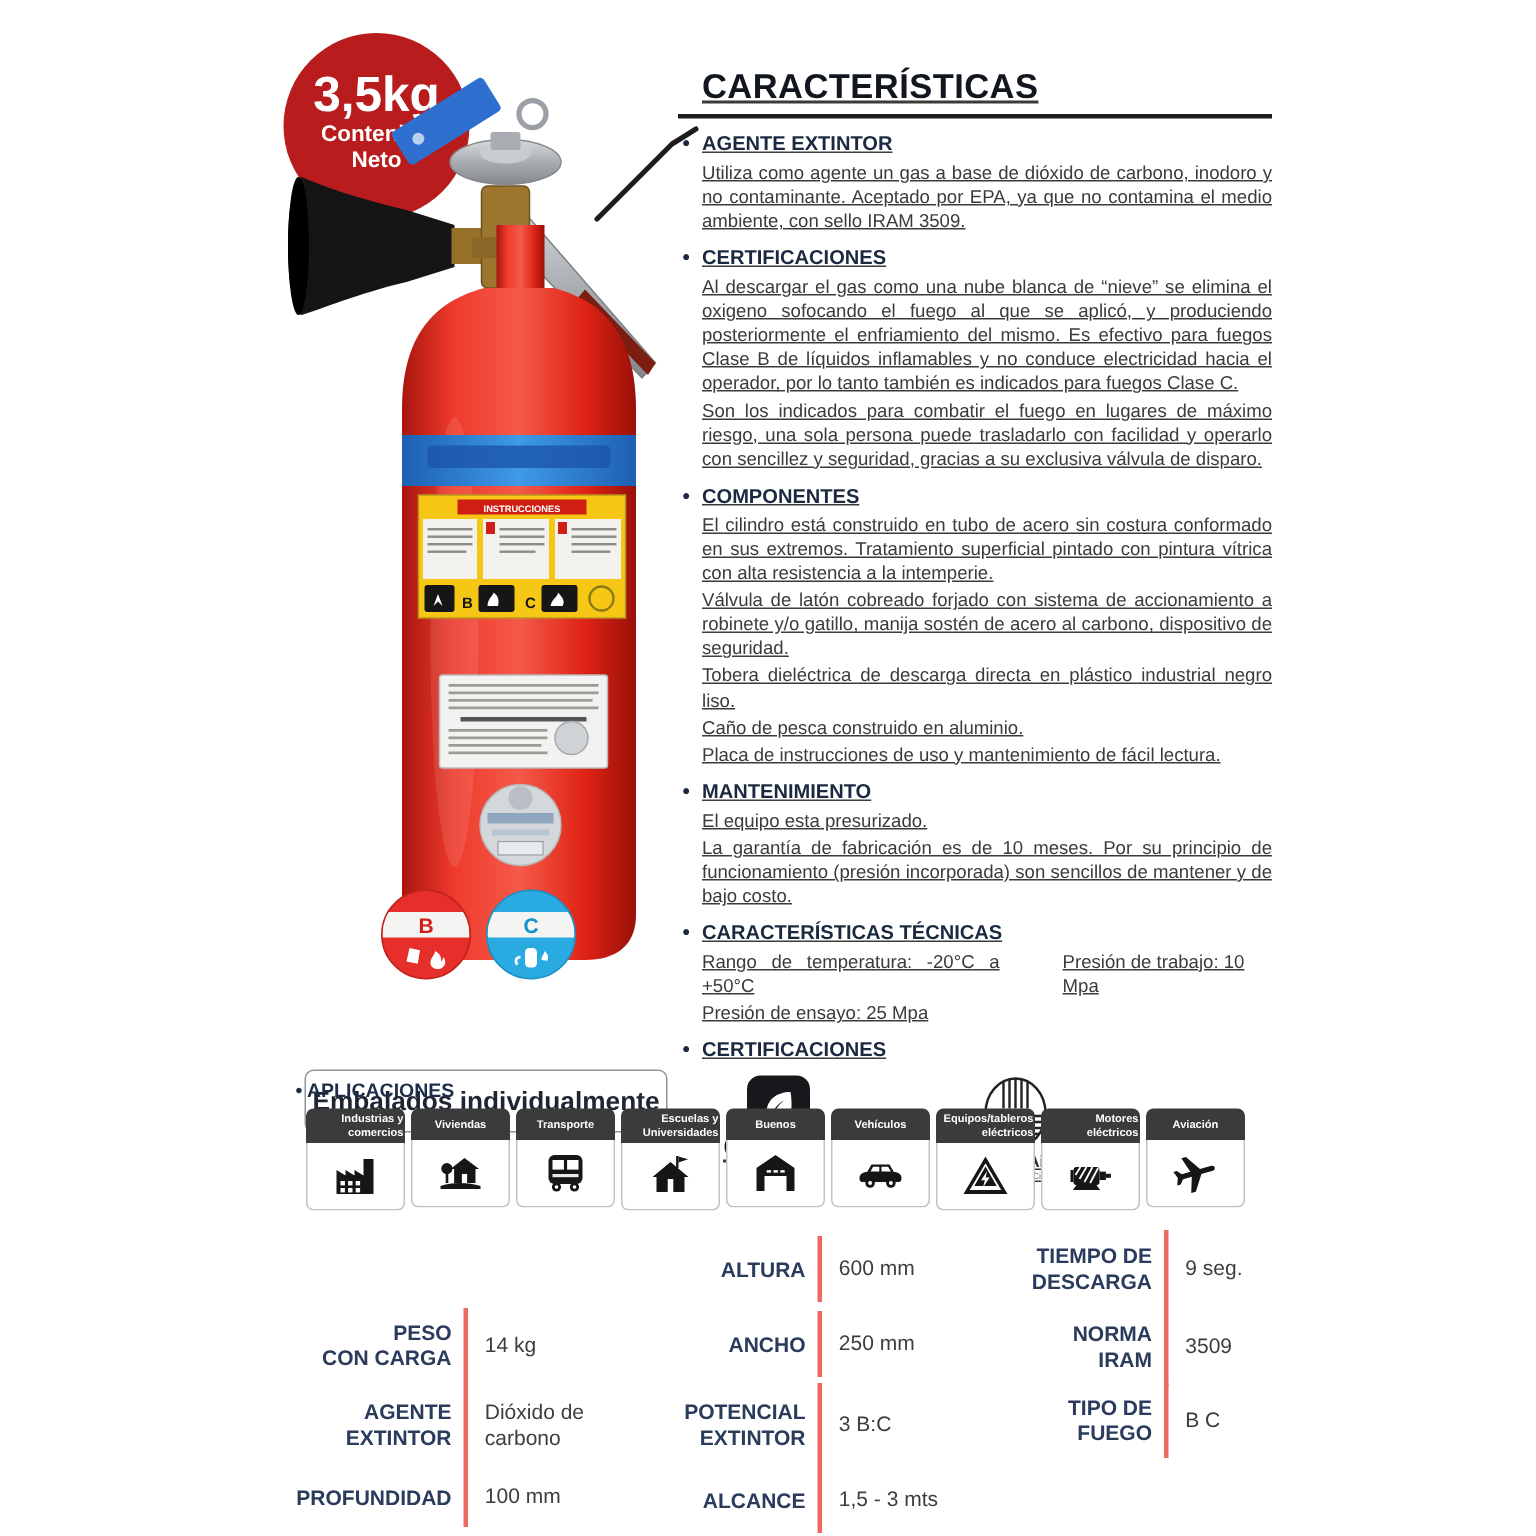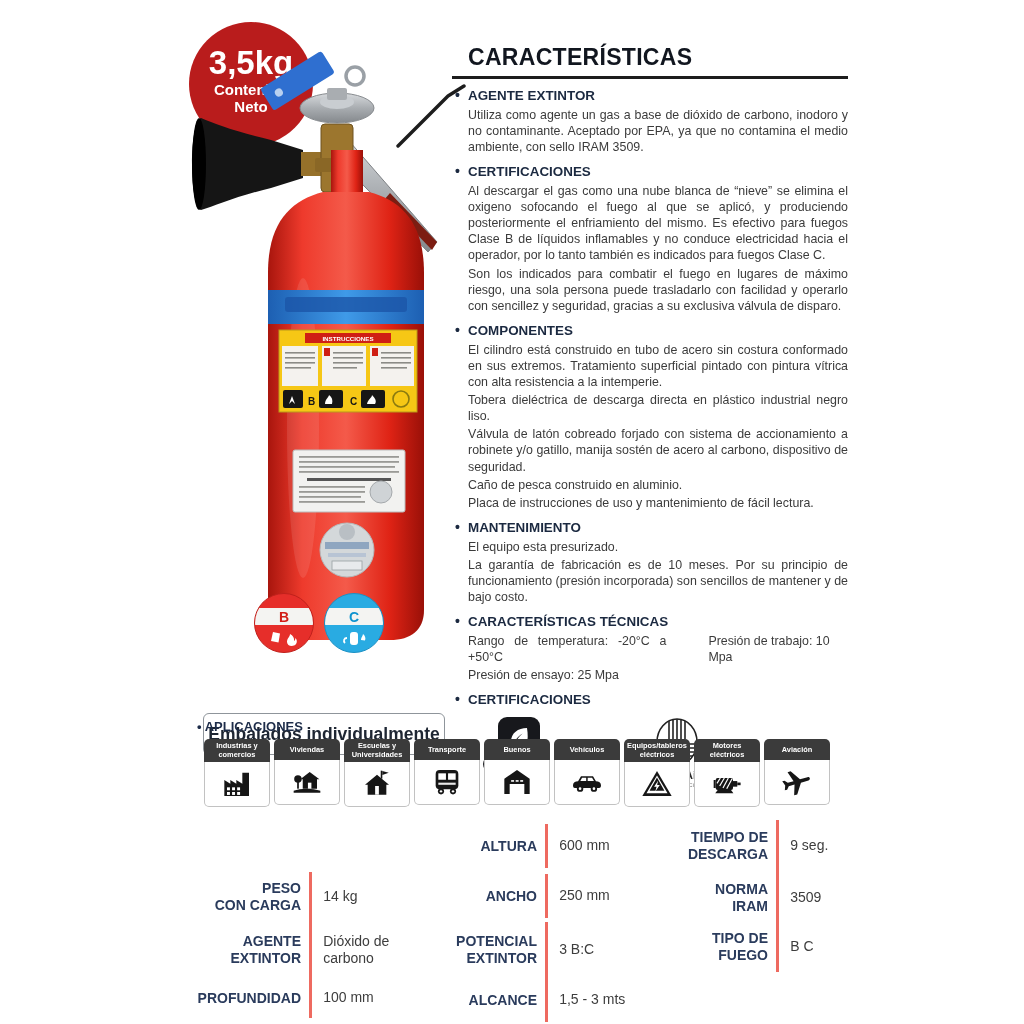--- a/index.html
+++ b/index.html
@@ -24,21 +24,21 @@
   .class-badge.b .class-band{color:#d21e18;}
   .class-badge.c .class-band{color:#0f93cf;}
   .class-picto{position:absolute;left:0;right:0;bottom:3px;height:22px;display:flex;align-items:center;justify-content:center;}
 
   
   .pack-box{position:absolute;left:203px;top:665px;width:240px;height:40px;background:#fff;
     border:1.5px solid #8f959b;border-radius:6px;display:flex;align-items:center;justify-content:center;
     font-weight:bold;font-size:17.5px;color:#1e2633;margin-top:48px;}
 
   
-  .right-col{position:absolute;left:452px;top:44px;width:396px;}
+  .right-col{position:absolute;left:452px;top:44px;width:396px;text-decoration:underline;}
   .right-col h1{margin:0;padding:0 0 5px 16px;font-size:23px;letter-spacing:.3px;color:#11161f;
     border-bottom:3.5px solid #1d1d1d;font-weight:bold;}
   .leader{position:absolute;left:-62px;top:40px;width:76px;height:66px;}
   .section{position:relative;margin-top:9px;padding-left:16px;}
   .sec-head{position:relative;font-size:13.4px;font-weight:bold;color:#1b2940;line-height:1.25;}
   .sec-head .blt{position:absolute;left:-13px;top:-1px;font-size:14px;}
   .section p{margin:2px 0 0 0;font-size:12.4px;line-height:1.3;color:#3b3b3b;text-align:justify;}
   .tech-cols{display:flex;align-items:flex-start;}
   .tech-cols .tr{margin-left:42px;text-align:left;}
   .certs-row{display:flex;align-items:flex-start;margin:8px 0 0 14px;}
@@ -47,21 +47,21 @@
     display:flex;align-items:center;justify-content:center;}
   .opds-text{font-size:26px;font-weight:bold;color:#15161a;letter-spacing:.5px;margin-top:-10px;line-height:1;}
   .ba{margin-left:96px;display:flex;flex-direction:column;align-items:center;}
   .ba-t1{font-size:11px;font-weight:bold;color:#2b2b2b;margin-top:1px;line-height:1.05;}
   .ba-t2{font-size:6px;color:#7a7a7a;line-height:1.2;}
 
   
   .apps-head{position:absolute;left:197px;top:719px;font-size:13px;font-weight:bold;color:#1d2c49;}
   .apps-row{position:absolute;left:204px;top:739px;display:flex;gap:4px;}
   .app-card{width:66px;display:flex;flex-direction:column;}
-  .app-head{background:#3b3b3b;color:#fff;font-size:7.4px;font-weight:bold;text-align:center;
+  .app-head{background:#3b3b3b;color:#fff;font-size:7.4px;font-weight:bold;text-align:right;
     min-height:21px;display:flex;align-items:center;justify-content:center;border-radius:5px 5px 0 0;
     padding:2px 1px;line-height:1.25;box-sizing:border-box;}
   .app-body{height:44px;background:#fff;border:1px solid #c2c2c2;border-top:none;border-radius:0 0 5px 5px;
     display:flex;align-items:center;justify-content:center;}
   .app-body svg{width:32px;height:32px;}
 
   
   .spec-row{position:absolute;display:flex;align-items:center;}
   .spec-label{width:110px;white-space:pre-line;text-align:right;font-weight:bold;font-size:14px;
     color:#2a3b5c;line-height:1.2;}
@@ -230,22 +230,22 @@
 
     <div class="section">
       <div class="sec-head"><span class="blt">•</span><span>CERTIFICACIONES</span></div>
       <p>Al descargar el gas como una nube blanca de “nieve” se elimina el oxigeno sofocando el fuego al que se aplicó, y produciendo posteriormente el enfriamiento del mismo. Es efectivo para fuegos Clase B de líquidos inflamables y no conduce electricidad hacia el operador, por lo tanto también es indicados para fuegos Clase C.</p>
       <p>Son los indicados para combatir el fuego en lugares de máximo riesgo, una sola persona puede trasladarlo con facilidad y operarlo con sencillez y seguridad, gracias a su exclusiva válvula de disparo.</p>
     </div>
 
     <div class="section">
       <div class="sec-head"><span class="blt">•</span><span>COMPONENTES</span></div>
       <p>El cilindro está construido en tubo de acero sin costura conformado en sus extremos. Tratamiento superficial pintado con pintura vítrica con alta resistencia a la intemperie.</p>
+      <p>Válvula de latón cobreado forjado con sistema de accionamiento a robinete y/o gatillo, manija sostén de acero al carbono, dispositivo de seguridad.</p>
       <p>Tobera dieléctrica de descarga directa en plástico industrial negro liso.</p>
-      <p>Válvula de latón cobreado forjado con sistema de accionamiento a robinete y/o gatillo, manija sostén de acero al carbono, dispositivo de seguridad.</p>
       <p>Caño de pesca construido en aluminio.</p>
       <p>Placa de instrucciones de uso y mantenimiento de fácil lectura.</p>
     </div>
 
     <div class="section">
       <div class="sec-head"><span class="blt">•</span><span>MANTENIMIENTO</span></div>
       <p>El equipo esta presurizado.</p>
       <p>La garantía de fabricación es de 10 meses. Por su principio de funcionamiento (presión incorporada) son sencillos de mantener y de bajo costo.</p>
     </div>
 
@@ -328,43 +328,43 @@
           <circle cx="5.2" cy="9.8" r="2.8"></circle>
             <rect x="4.6" y="11" width="1.3" height="6"></rect>
           <path d="M14 4.5L7 10h1.8v7H19.5v-7h1.8L14 4.5z"></path>
           <rect x="12.7" y="12.5" width="2.6" height="4.5" fill="#ffffff"></rect>
           <path d="M2 18.5c5-2 14-2 20 0V20H2z"></path>
         </svg>
       </div>
     </div>
 
     <div class="app-card">
-      <div class="app-head">Escuelas y Universidades</div>
-      <div class="app-body">
-        <svg viewBox="0 0 24 24" fill="#161616">
-          <rect x="14.8" y="2" width="1.2" height="6"></rect>
-          <path d="M16 2.3l4.8 1.3L16 5.3z"></path>
-          <path d="M12 5L3 12.5h2V20h14v-7.5h2L12 5z"></path>
-          <rect x="10.6" y="13.5" width="2.8" height="6.5" fill="#ffffff"></rect>
-        </svg>
-      </div>
-    </div>
-
-    <div class="app-card">
       <div class="app-head">Transporte</div>
       <div class="app-body">
         <svg viewBox="0 0 24 24" fill="#161616">
           <rect x="3.5" y="3" width="17" height="14.5" rx="3"></rect>
           <rect x="5.5" y="5.5" width="5.7" height="4.8" fill="#ffffff"></rect>
           <rect x="12.8" y="5.5" width="5.7" height="4.8" fill="#ffffff"></rect>
           <rect x="5.5" y="12.5" width="13" height="1.6" fill="#ffffff" opacity="0.9"></rect>
           <circle cx="7.5" cy="19" r="2.3"></circle>
             <circle cx="16.5" cy="19" r="2.3"></circle>
           <circle cx="7.5" cy="19" r="0.9" fill="#ffffff"></circle>
             <circle cx="16.5" cy="19" r="0.9" fill="#ffffff"></circle>
+        </svg>
+      </div>
+    </div>
+
+    <div class="app-card">
+      <div class="app-head">Escuelas y Universidades</div>
+      <div class="app-body">
+        <svg viewBox="0 0 24 24" fill="#161616">
+          <rect x="14.8" y="2" width="1.2" height="6"></rect>
+          <path d="M16 2.3l4.8 1.3L16 5.3z"></path>
+          <path d="M12 5L3 12.5h2V20h14v-7.5h2L12 5z"></path>
+          <rect x="10.6" y="13.5" width="2.8" height="6.5" fill="#ffffff"></rect>
         </svg>
       </div>
     </div>
 
     <div class="app-card">
       <div class="app-head">Buenos</div>
       <div class="app-body">
         <svg viewBox="0 0 24 24" fill="#161616">
           <path d="M2.5 21V9.5L12 3l9.5 6.5V21h-4v-7.5H6.5V21z"></path>
           <g fill="#ffffff">

